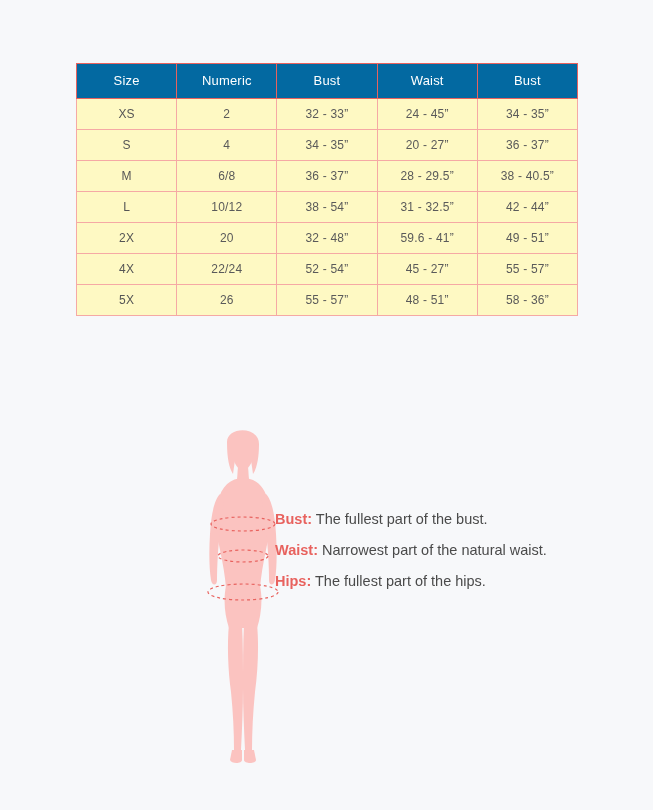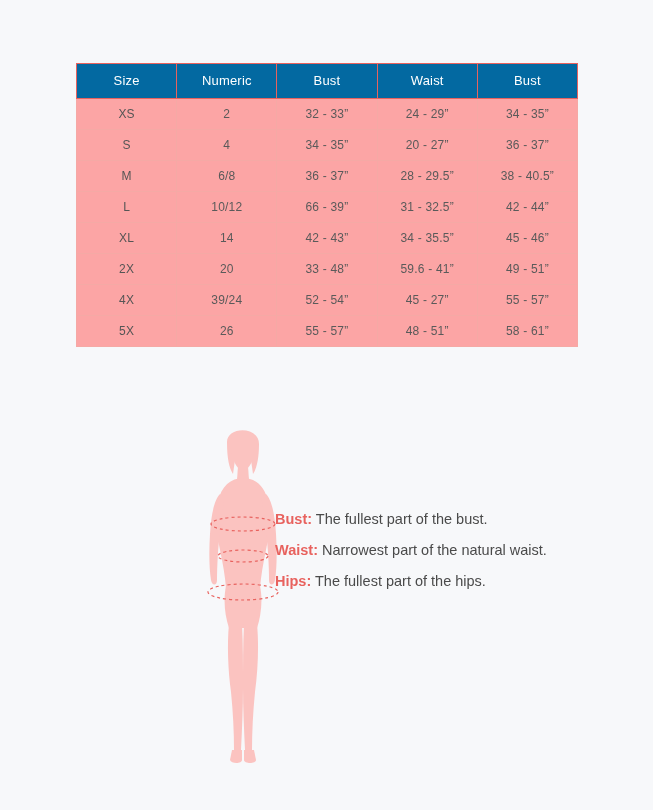--- a/index.html
+++ b/index.html
@@ -38,21 +38,21 @@
     background: #0369a1;
     color: #ffffff;
     font-weight: 400;
     font-size: 13px;
     padding: 9px 0 10px 0;
     text-align: center;
     letter-spacing: 0.2px;
     border: 1px solid #e8625e;
   }
   table.size-chart td {
-    background: #fca5a5;
+    background: #fef9c3;
     color: #5a5a5a;
     font-size: 12px;
     text-align: center;
     padding: 8px 0 8px 0;
     border: 1px solid #f5a9a5;
     letter-spacing: 0.2px;
   }
   table.size-chart tr td:first-child {
     color: #555;
   }
@@ -107,71 +107,64 @@
           <th>Bust</th>
           <th>Waist</th>
           <th>Bust</th>
         </tr>
       </thead>
       <tbody>
         <tr>
           <td>XS</td>
           <td>2</td>
           <td>32  -  33”</td>
-          <td>24 - 29”</td>
+          <td>24 - 45”</td>
           <td>34 - 35”</td>
         </tr>
         <tr>
           <td>S</td>
           <td>4</td>
           <td>34 - 35”</td>
           <td>20 - 27”</td>
           <td>36 - 37”</td>
         </tr>
         <tr>
           <td>M</td>
           <td>6/8</td>
           <td>36 - 37”</td>
           <td>28 - 29.5”</td>
           <td>38 - 40.5”</td>
         </tr>
         <tr>
           <td>L</td>
           <td>10/12</td>
-          <td>66 - 39”</td>
+          <td>38 - 54”</td>
           <td>31 - 32.5”</td>
           <td>42 - 44”</td>
         </tr>
         <tr>
-          <td>XL</td>
-          <td>14</td>
-          <td>42 - 43”</td>
-          <td>34 - 35.5”</td>
-          <td>45 - 46”</td>
-        </tr>
-        <tr>
           <td>2X</td>
           <td>20</td>
-          <td>33 - 48”</td>
+          <td>32 - 48”</td>
           <td>59.6 - 41”</td>
           <td>49 - 51”</td>
         </tr>
         <tr>
           <td>4X</td>
-          <td>39/24</td>
+          <td>22/24</td>
           <td>52 - 54”</td>
           <td>45 - 27”</td>
           <td>55 - 57”</td>
         </tr>
         <tr>
           <td>5X</td>
           <td>26</td>
           <td>55 - 57”</td>
           <td>48 - 51”</td>
-          <td>58 - 61”</td>
+          <td>58 - 36”</td>
         </tr>
       </tbody>
     </table>
   </div>
 
   <div class="lower">
 
     <div class="figure">
       <svg width="140" height="350" viewBox="0 0 140 350" xmlns="http://www.w3.org/2000/svg">
         <g fill="#fbc3c0">

